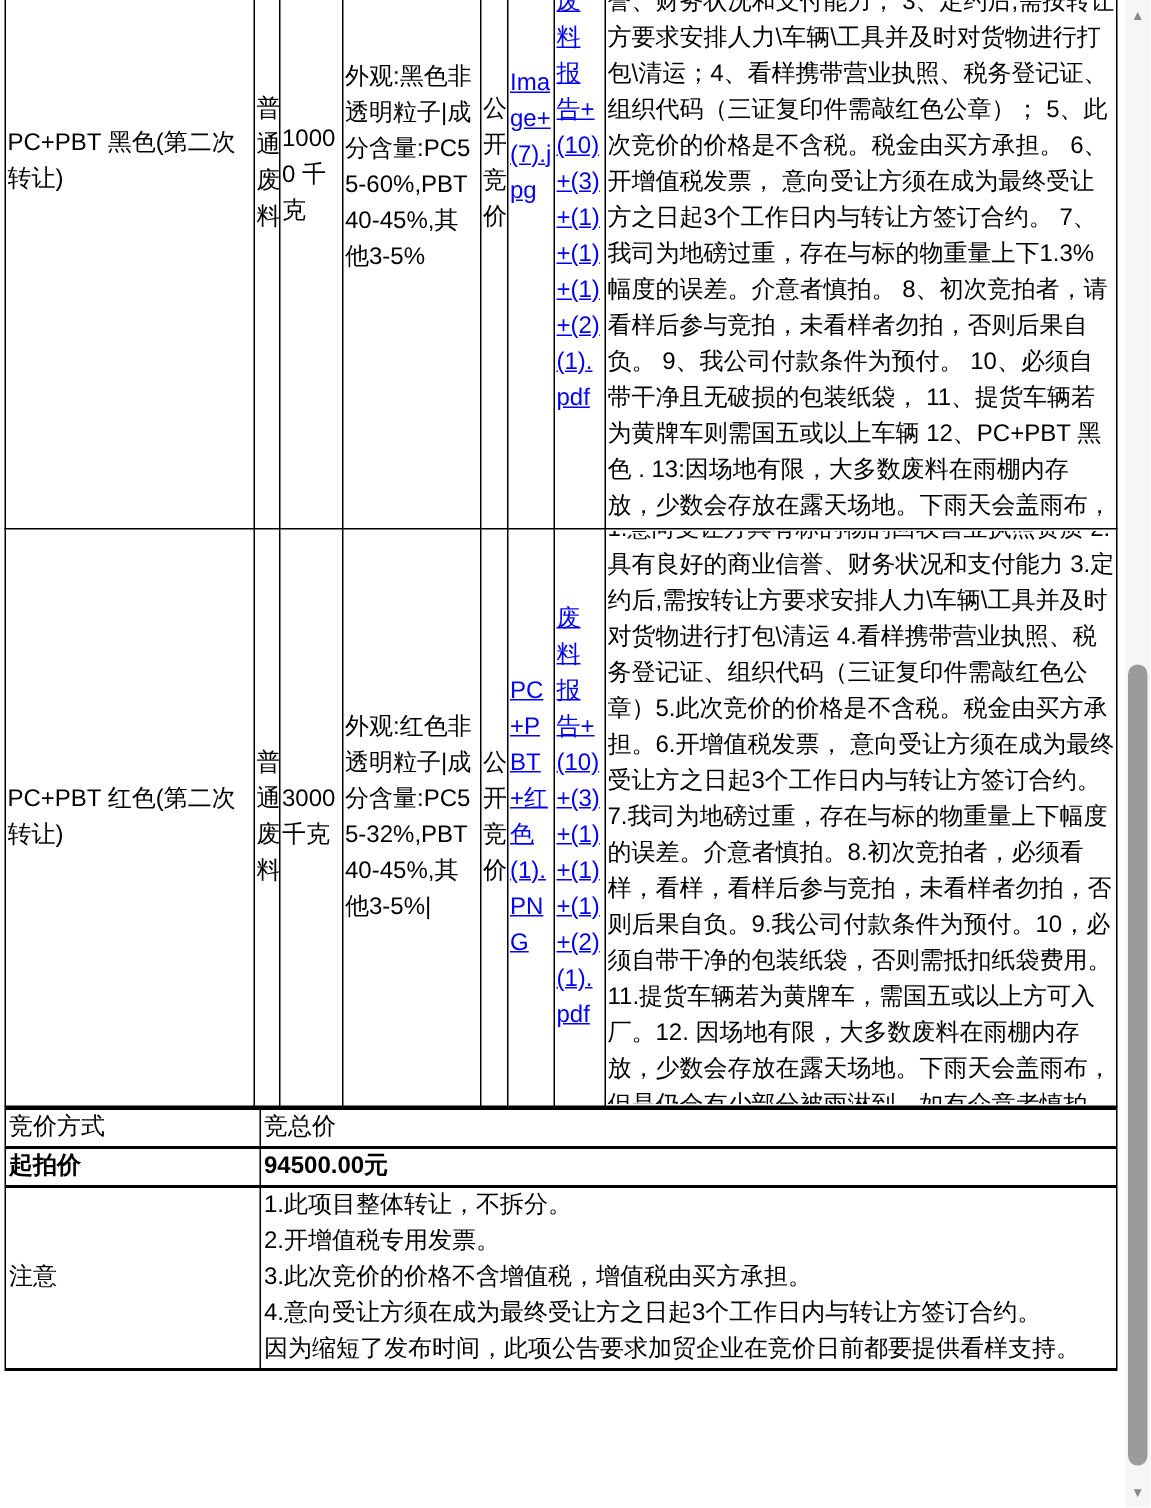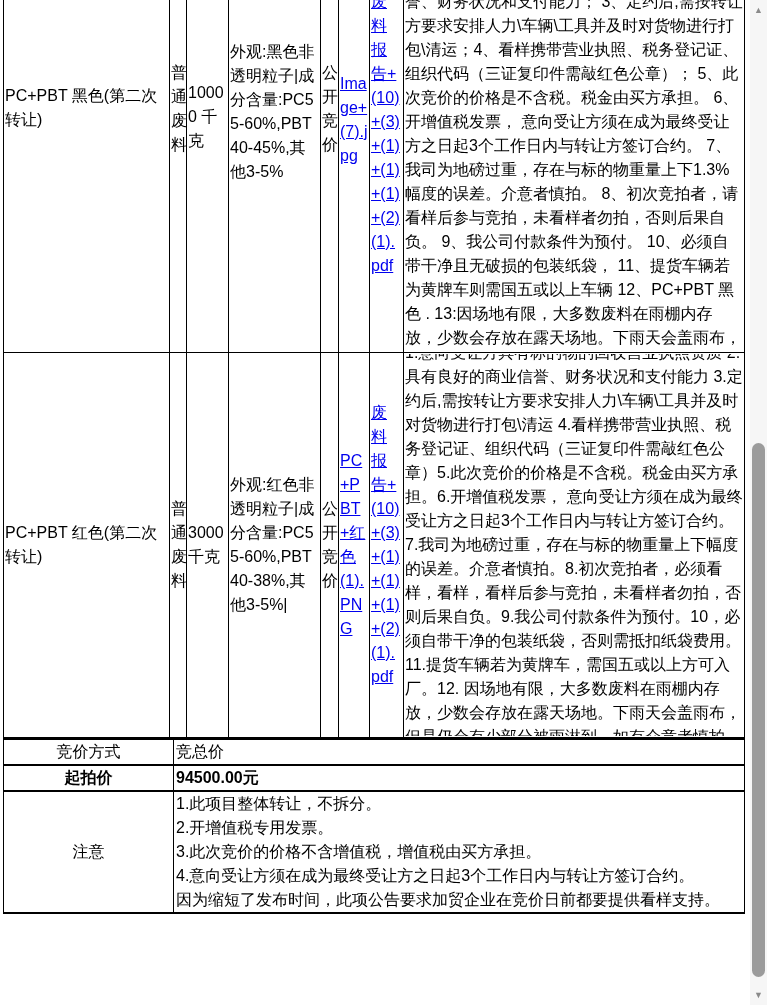--- a/index.html
+++ b/index.html
@@ -40,39 +40,39 @@
 
   a.link { color: #0000EE; text-decoration: underline; word-break: break-all; }
   .break { word-break: break-all; }
 
   
   .r1-name { margin-top: 84px; }
   .r1-cat  { margin-top: 61px; }
   .r1-qty  { margin-top: 81px; }
   .r1-spec { margin-top: 40px; }
   .r1-meth { margin-top: 61px; }
-  .r1-img  { margin-top: 72px; }
+  .r1-img  { margin-top: 44px; }
   .r1-rep  { margin-top: -10px; }
   .r1-desc-clip { height: 352px; overflow: hidden; }
   .r1-desc { margin-top: -10px; }
   .r2-clip { height: 382px; overflow: hidden; display: flex; flex-direction: column; justify-content: center; }
 
   
   .detail-table { width: 742px; margin-left: 3px; }
   .detail-table td {
     border-top: 2px solid #000;
     border-bottom: 2px solid #000;
     border-left: 1px solid #000;
     border-right: 1px solid #000;
     padding: 0 2px;
     height: 23px;
     vertical-align: middle;
     word-wrap: break-word;
   }
-  .detail-label { width: 165px; text-align: center; }
+  .detail-label { width: 165px; }
   .bold-row td { font-weight: bold; }
   .notes-cell { white-space: pre-line; height: 120px; }
 
   
   .scrollbar {
     position: absolute; top: 0; right: 0;
     width: 17px; height: 1005px;
     background: #f6f6f6;
   }
   .scroll-btn {
@@ -139,21 +139,21 @@
       <td>
         <div>PC+PBT 红色(第二次转让)</div>
       </td>
       <td>
         <div class="break">普通废料</div>
       </td>
       <td>
         <div>3000 千克</div>
       </td>
       <td>
-        <div class="break">外观:红色非透明粒子|成分含量:PC55-60%,PBT40-38%,其他3-5%|</div>
+        <div class="break">外观:红色非透明粒子|成分含量:PC55-32%,PBT40-45%,其他3-5%|</div>
       </td>
       <td>
         <div class="break">公开竞价</div>
       </td>
       <td>
         <a href="#" class="link">PC+PBT+红色(1).PNG</a>
       </td>
       <td>
         <a href="#" class="link">废料报告+(10)+(3)+(1)+(1)+(1)+(2)(1).pdf</a>
       </td>

